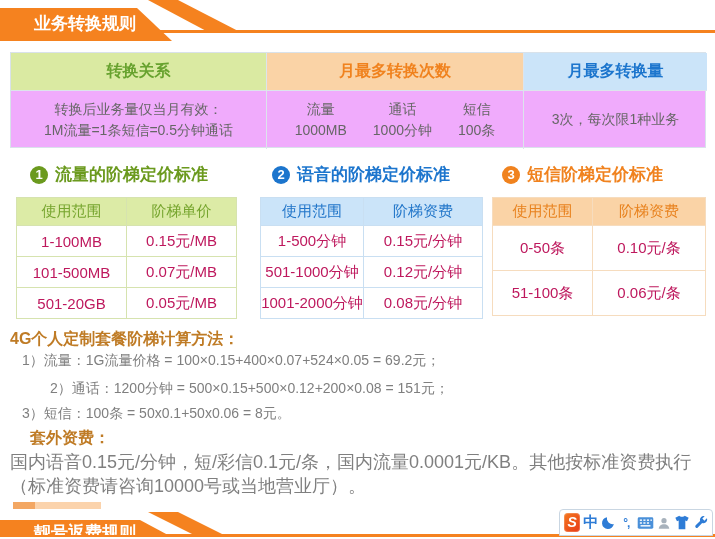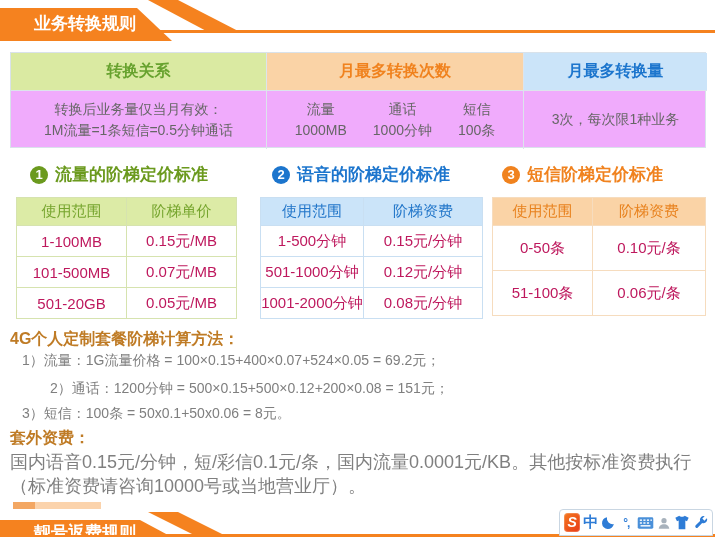--- a/index.html
+++ b/index.html
@@ -66,21 +66,21 @@
   #tier3 th { background:#FAD3A6; color:#E8821E; }
   #tier3 th:first-child,#tier3 td:first-child { width:100px; }
   #tier3 th:last-child,#tier3 td:last-child { width:113px; }
   #tier3 td { height:45px; }
 
   
   .sec-title { position:absolute; left:10px; color:#BF7B25; font-size:16px; font-weight:bold; }
   .calc-title { top:329px; }
   .calc-item { position:absolute; left:22px; color:#7F7F7F; font-size:14px; }
   .calc-item.i0 { top:352px; } .calc-item.i1 { top:380px;margin-left:28px; } .calc-item.i2 { top:398px;margin-top:7px; }
-  .fees-title { top:428px; }
+  .fees-title { top:428px;margin-left:20px; }
   .fees-text { position:absolute; left:10px; top:450px; width:692px; color:#7F7F7F;
       font-size:18px; line-height:24px; }
 
   
   .ime { position:absolute; left:559px; top:509px; width:154px; height:27px; background:#fff;
       border:1px solid #C9D6E2; border-radius:4px 4px 0 0; display:flex; align-items:center;
       padding:0 4px; gap:3px; z-index:5; }
   .ime-item { display:inline-flex; align-items:center; justify-content:center; width:17px; height:20px; cursor:pointer; }
   .ime-logo { width:19px; height:19px; border-radius:4px;
       background:linear-gradient(135deg,#F4781F,#E83A17); color:#fff; font-weight:bold;

